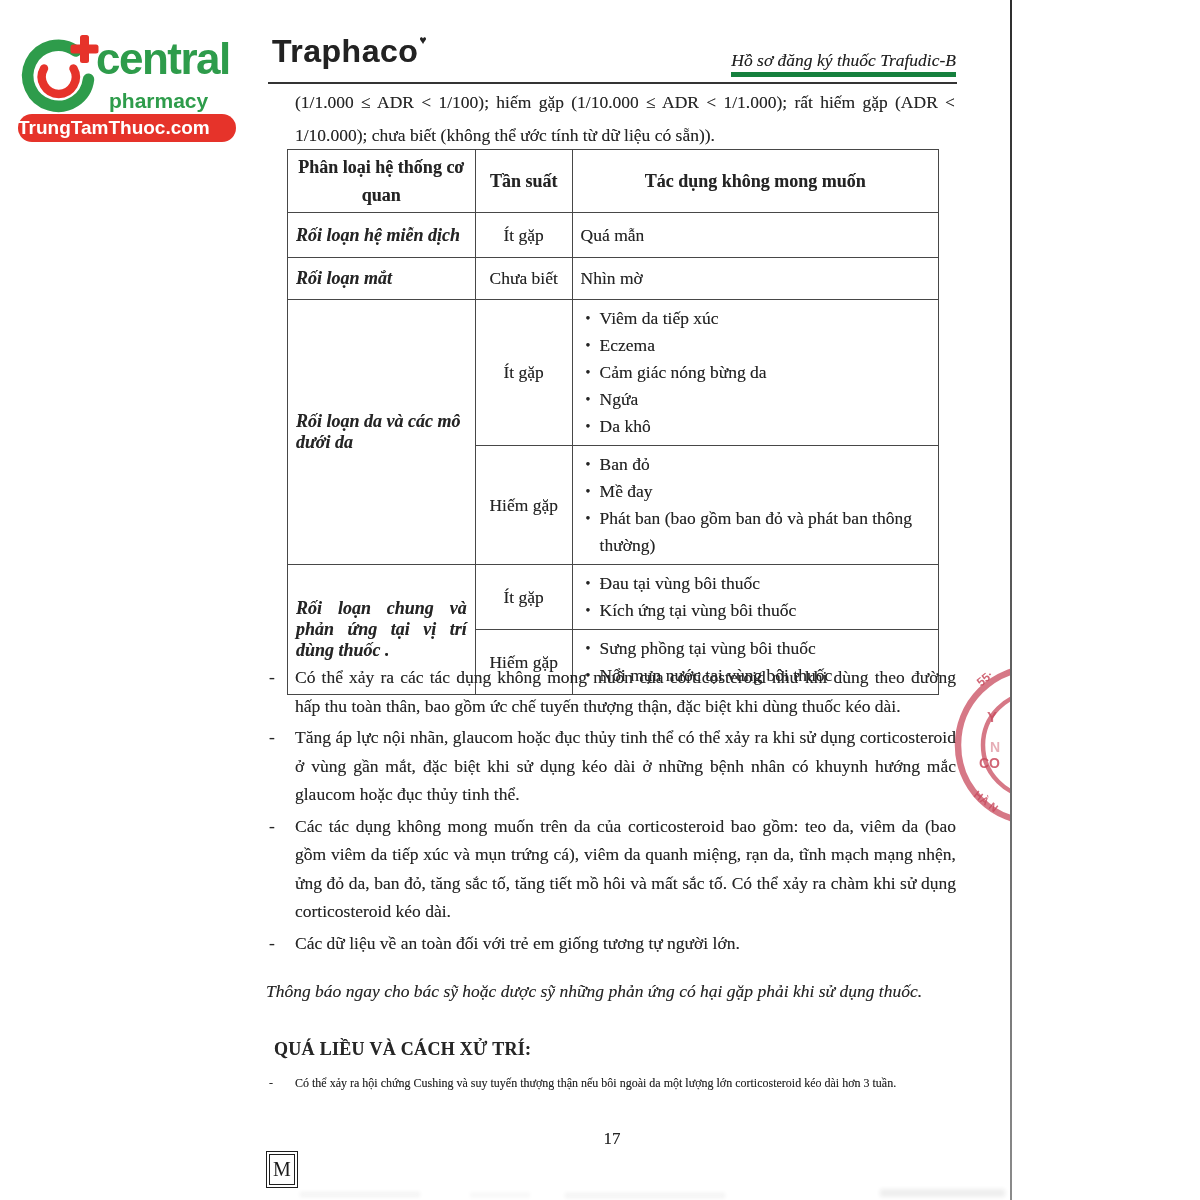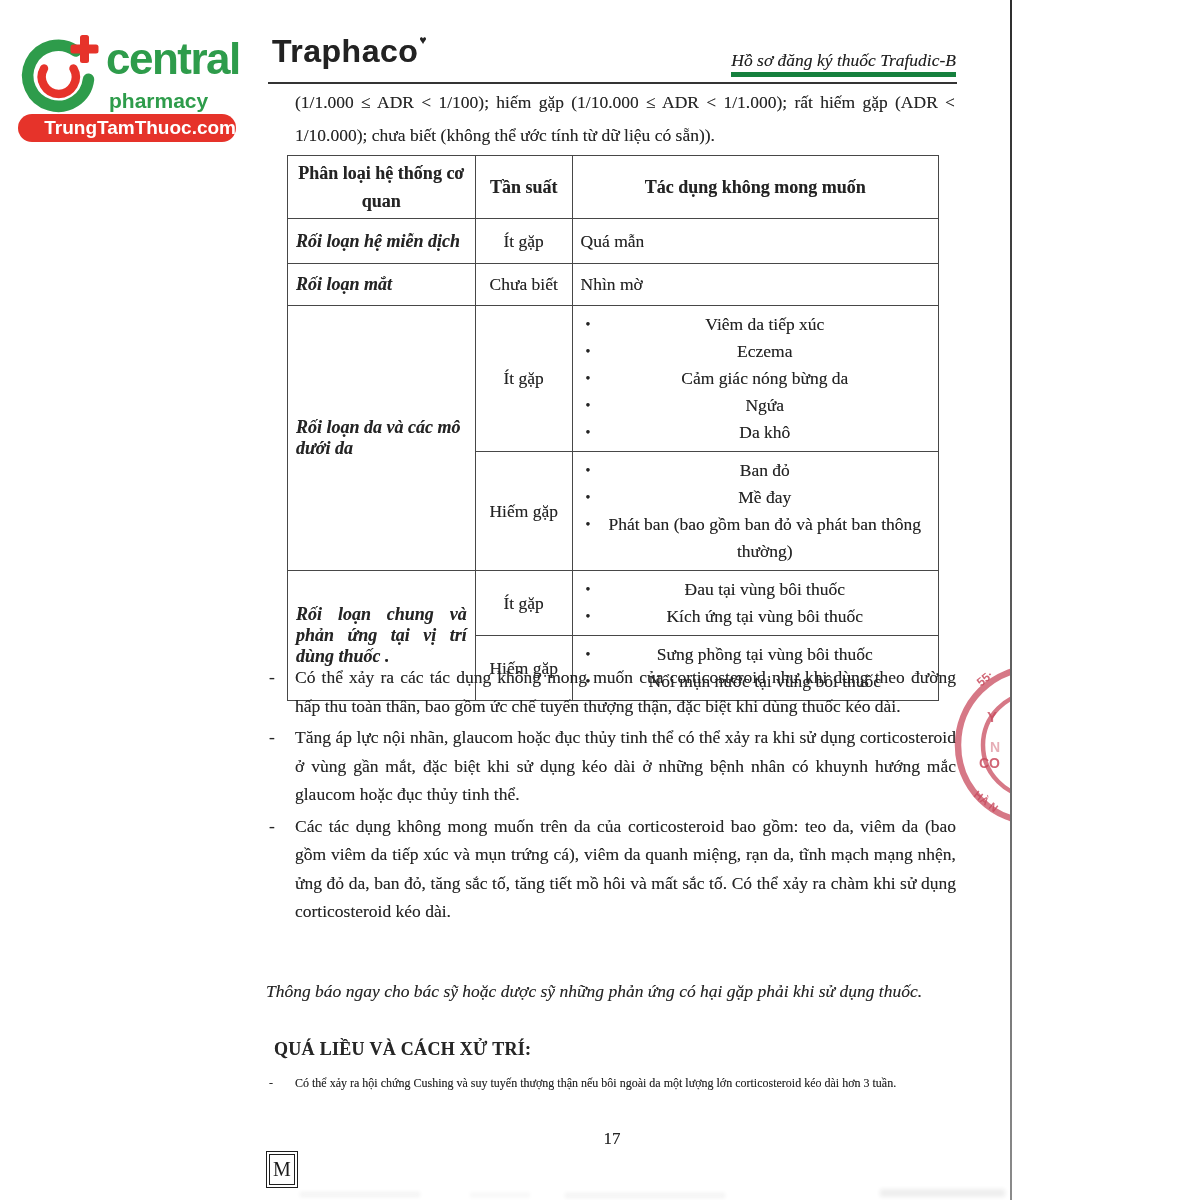--- a/index.html
+++ b/index.html
@@ -4,54 +4,54 @@
 <style>
   html,body{margin:0;padding:0;}
   body{width:1200px;height:1200px;background:#ffffff;position:relative;overflow:hidden;
        font-family:"Liberation Serif", serif;color:#262626;}
   .abs{position:absolute;}
   .scan{text-shadow:0 0 .5px rgba(40,40,40,.45);}
 
   
   .cp-logo{left:12px;top:26px;width:244px;height:122px;}
   .cp-icon{position:absolute;left:2px;top:4px;width:90px;height:90px;}
-  .cp-name{position:absolute;left:94px;top:8px;font-family:"Liberation Sans",sans-serif;
+  .cp-name{position:absolute;left:84px;top:8px;font-family:"Liberation Sans",sans-serif;
            font-weight:700;font-size:44px;letter-spacing:-1.5px;color:#2e9c4b;}
   .cp-sub{position:absolute;left:97px;top:63px;font-family:"Liberation Sans",sans-serif;
           font-weight:700;font-size:21px;color:#2e9c4b;}
   .cp-badge{position:absolute;left:6px;top:88px;width:218px;height:28px;border-radius:15px;
             background:#e6332a;color:#fff;font-family:"Liberation Sans",sans-serif;
-            font-weight:700;font-size:19px;line-height:28px;text-align:right;}
+            font-weight:700;font-size:19px;line-height:28px;text-align:left;}
 
   
   .thaco{left:272px;top:33px;font-family:"Liberation Sans",sans-serif;font-weight:700;
          font-size:32px;letter-spacing:.5px;color:#222;}
   .thaco sup{font-size:12px;vertical-align:18px;margin-left:1px;}
   .doc-title{left:600px;top:50px;width:356px;text-align:right;font-style:italic;
              font-size:17.5px;color:#1f1f1f;}
   .doc-title span{border-bottom:5px solid #15803d;padding-bottom:2px;}
   .hdr-rule{left:268px;top:82px;width:689px;height:2px;background:#343434;}
 
   .intro{left:295px;top:86px;width:660px;font-size:17.5px;line-height:33px;text-align:justify;}
 
   
-  table.adr{position:absolute;left:287px;top:155px;width:652px;border-collapse:collapse;
+  table.adr{position:absolute;left:287px;top:149px;width:652px;border-collapse:collapse;
             font-size:17.5px;color:#242424;}
   table.adr th,table.adr td{border:1.4px solid #474747;vertical-align:middle;padding:2px 8px;}
   table.adr th{font-weight:700;font-size:18px;text-align:center;line-height:28px;}
   .h-head th{height:58px;}
   .h-r1 td{height:40px;} .h-r2 td{height:37px;}
   .h-r3a td{height:139px;} .h-r3b td{height:106px;}
   .h-r4a td{height:56px;} .h-r4b td{height:57px;}
   td.sys{font-weight:700;font-style:italic;font-size:18px;padding-left:10px;}
   td.sys-j{text-align:justify;padding-right:12px;}
   td.freq{text-align:center;}
   td.eff{padding-left:12px;}
   td.eff ul{margin:3px 0;padding:0;list-style:none;}
-  td.eff li{position:relative;padding-left:19px;line-height:27px;text-align:center;}
+  td.eff li{position:relative;padding-left:19px;line-height:27px;text-align:left;}
   td.eff li::before{content:"•";position:absolute;left:5px;font-size:14px;}
 
   
   ul.dash{margin:0;padding:0;list-style:none;}
   ul.dash li{position:relative;padding-left:29px;text-align:justify;}
   ul.dash li::before{content:"-";position:absolute;left:3px;}
   .notes{left:266px;top:663px;width:690px;font-size:17.5px;line-height:28.5px;}
   .notes li{margin-bottom:3px;}
   .notice{left:266px;top:975px;width:690px;font-size:17.5px;line-height:33px;
           font-weight:400;font-style:italic;text-align:justify;}
@@ -166,20 +166,21 @@
           </ul>
       </td>
     </tr>
   </tbody>
 </table>
 
 <ul class="abs dash notes scan">
     <li>Có thể xảy ra các tác dụng không mong muốn của corticosteroid như khi dùng theo đường hấp thu toàn thân, bao gồm ức chế tuyến thượng thận, đặc biệt khi dùng thuốc kéo dài.</li>
     <li>Tăng áp lực nội nhãn, glaucom hoặc đục thủy tinh thể có thể xảy ra khi sử dụng corticosteroid ở vùng gần mắt, đặc biệt khi sử dụng kéo dài ở những bệnh nhân có khuynh hướng mắc glaucom hoặc đục thủy tinh thể.</li>
     <li>Các tác dụng không mong muốn trên da của corticosteroid bao gồm: teo da, viêm da (bao gồm viêm da tiếp xúc và mụn trứng cá), viêm da quanh miệng, rạn da, tĩnh mạch mạng nhện, ửng đỏ da, ban đỏ, tăng sắc tố, tăng tiết mồ hôi và mất sắc tố. Có thể xảy ra chàm khi sử dụng corticosteroid kéo dài.</li>
+    <li>Các dữ liệu về an toàn đối với trẻ em giống tương tự người lớn.</li>
   </ul>
 
 <div class="abs notice scan">Thông báo ngay cho bác sỹ hoặc dược sỹ những phản ứng có hại gặp phải khi sử dụng thuốc.</div>
 
 <div class="abs od-heading scan">QUÁ LIỀU VÀ CÁCH XỬ TRÍ:</div>
 <ul class="abs dash od-list scan">
     <li>Có thể xảy ra hội chứng Cushing và suy tuyến thượng thận nếu bôi ngoài da một lượng lớn corticosteroid kéo dài hơn 3 tuần.</li>
   </ul>
 
 <div class="abs page-num scan">17</div>

